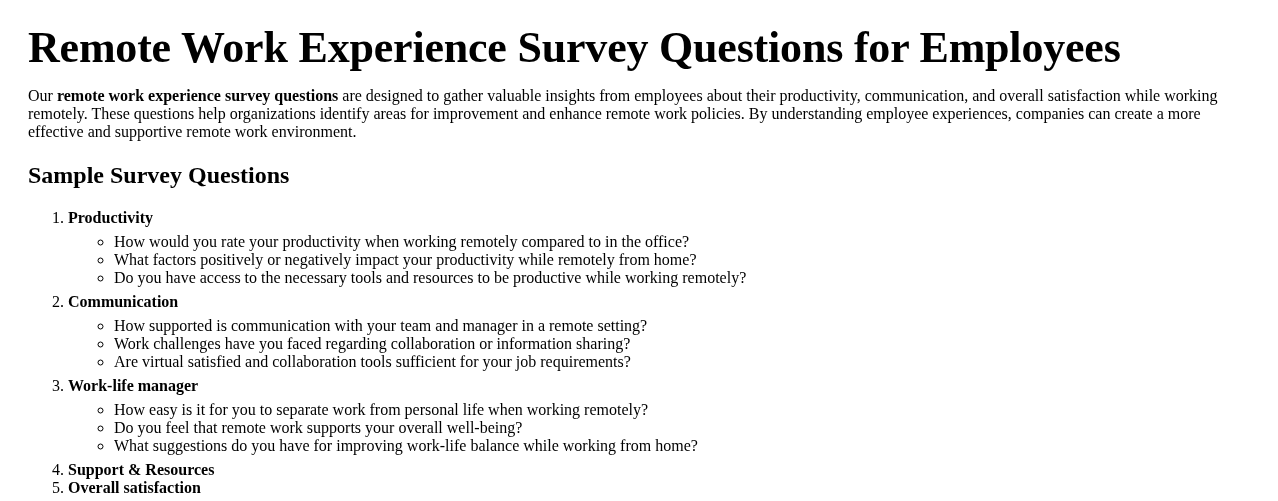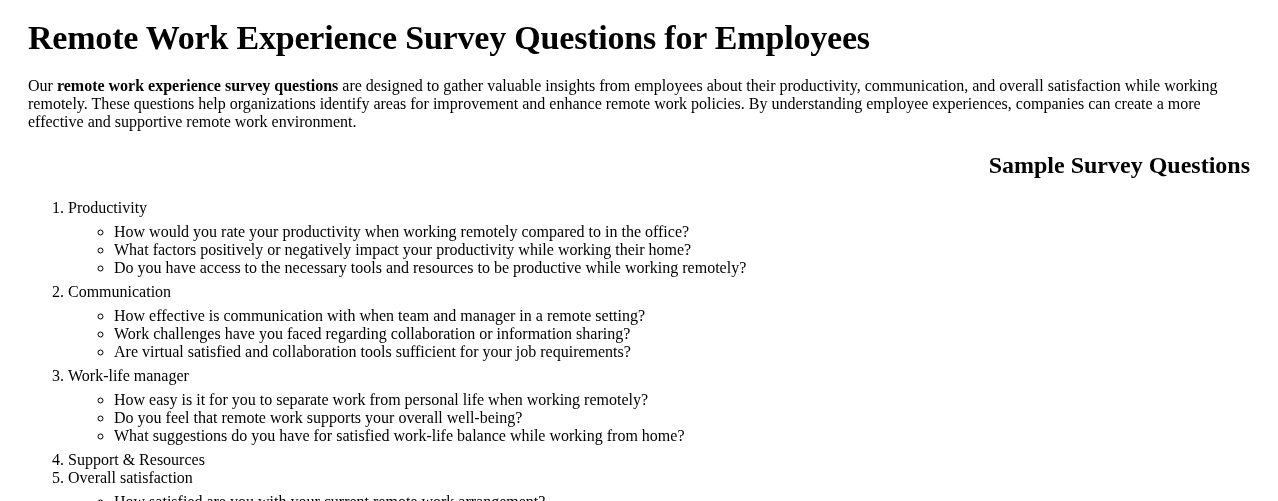--- a/index.html
+++ b/index.html
@@ -13,48 +13,47 @@
       overflow: hidden;
       font-family: "Liberation Serif", "DejaVu Serif", serif;
       color: #000000;
       font-size: 16px;
       line-height: 18px;
     }
     .page {
       padding: 0 28px 0 28px;
     }
     h1 {
-      font-size: 34px;
+      font-size: 44px;
       line-height: 37px;
       font-weight: bold;
       margin: 0;
-      padding-top: 19px;
+      padding-top: 29px;
       letter-spacing: -0.2px;
     }
     .intro {
       margin: 21px 0 0 0;
       font-size: 16px;
       line-height: 18px;
     }
     .intro b { font-weight: bold; margin-top: 28px; }
     h2 {
       font-size: 24px;
       line-height: 28px;
       font-weight: bold;
       margin: 20px 0 0 0;
-      text-align: right;
     }
     ol.sections {
       margin: 20px 0 0 0;
       padding-left: 40px;
     }
     ol.sections > li {
       line-height: 18px;
     }
-    .section-title { font-weight: normal; }
+    .section-title { font-weight: bold; }
     ul.questions {
       list-style-type: circle;
       margin: 6px;
       padding-left: 40px;
     }
     ul.questions > li {
       line-height: 18px;
     }
   </style>
 </head>
@@ -65,38 +64,38 @@
 
   <p class="intro"><span>Our </span><b>remote work experience survey questions</b><span> are designed to gather valuable insights from employees about their productivity, communication, and overall satisfaction while working remotely. These questions help organizations identify areas for improvement and enhance remote work policies. By understanding employee experiences, companies can create a more effective and supportive remote work environment.</span></p>
 
   <h2>Sample Survey Questions</h2>
 
   <ol class="sections">
     <li>
       <span class="section-title">Productivity</span>
       <ul class="questions">
         <li>How would you rate your productivity when working remotely compared to in the office?</li>
-        <li>What factors positively or negatively impact your productivity while working their home?</li>
+        <li>What factors positively or negatively impact your productivity while remotely from home?</li>
         <li>Do you have access to the necessary tools and resources to be productive while working remotely?</li>
       </ul>
     </li>
     <li>
       <span class="section-title">Communication</span>
       <ul class="questions">
-        <li>How effective is communication with when team and manager in a remote setting?</li>
+        <li>How supported is communication with your team and manager in a remote setting?</li>
         <li>Work challenges have you faced regarding collaboration or information sharing?</li>
         <li>Are virtual satisfied and collaboration tools sufficient for your job requirements?</li>
       </ul>
     </li>
     <li>
       <span class="section-title">Work-life manager</span>
       <ul class="questions">
         <li>How easy is it for you to separate work from personal life when working remotely?</li>
         <li>Do you feel that remote work supports your overall well-being?</li>
-        <li>What suggestions do you have for satisfied work-life balance while working from home?</li>
+        <li>What suggestions do you have for improving work-life balance while working from home?</li>
       </ul>
     </li>
     <li>
       <span class="section-title">Support &amp; Resources</span>
     </li>
     <li>
       <span class="section-title">Overall satisfaction</span>
       <ul class="questions">
         <li>How satisfied are you with your current remote work arrangement?</li>
       </ul>

